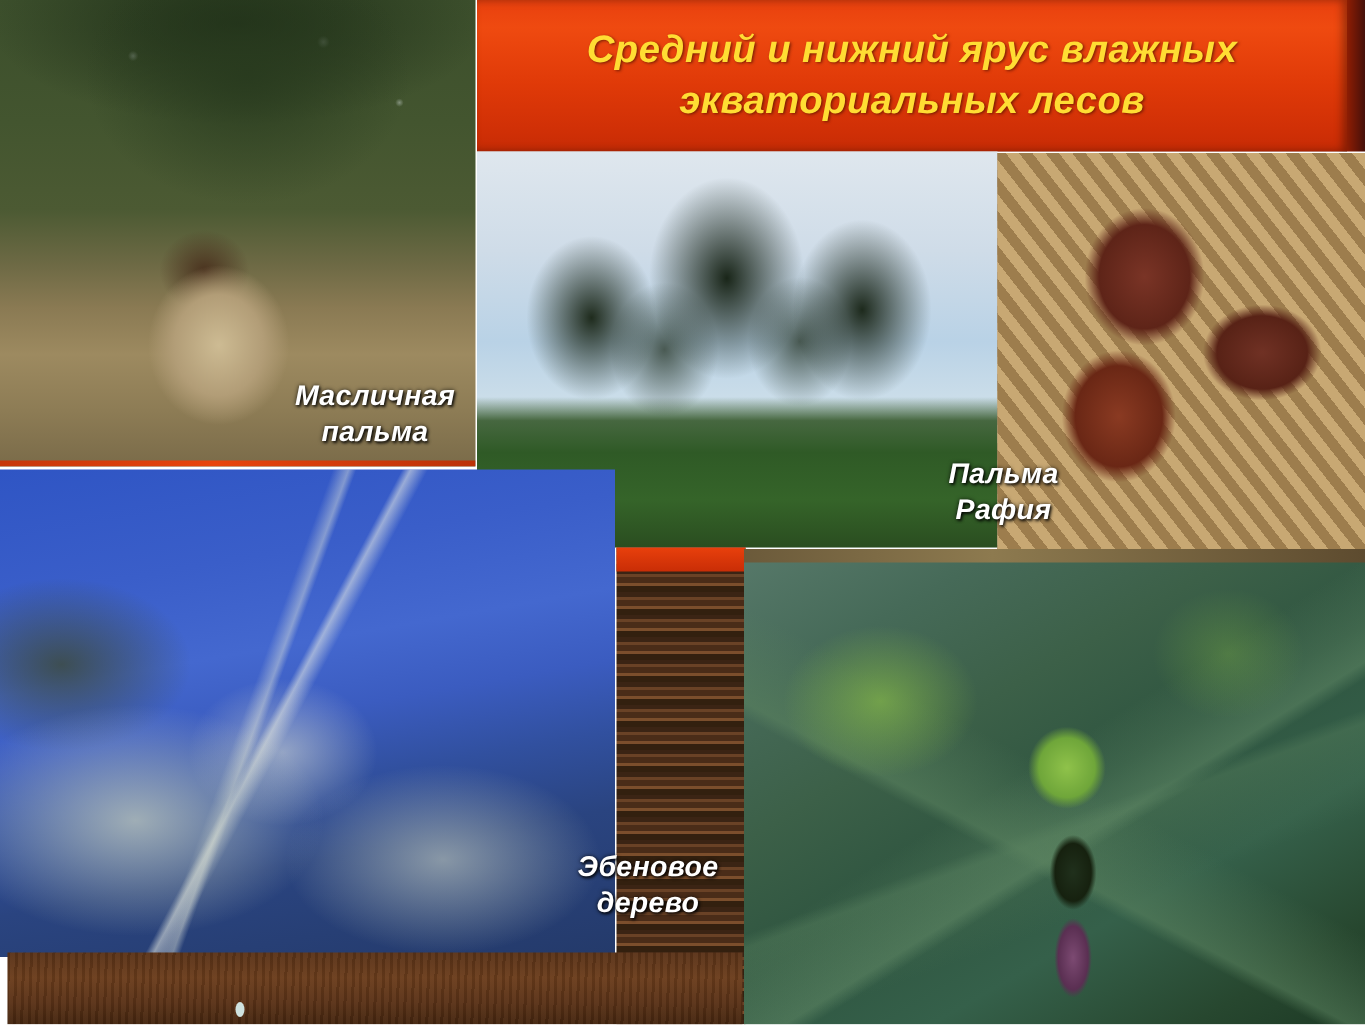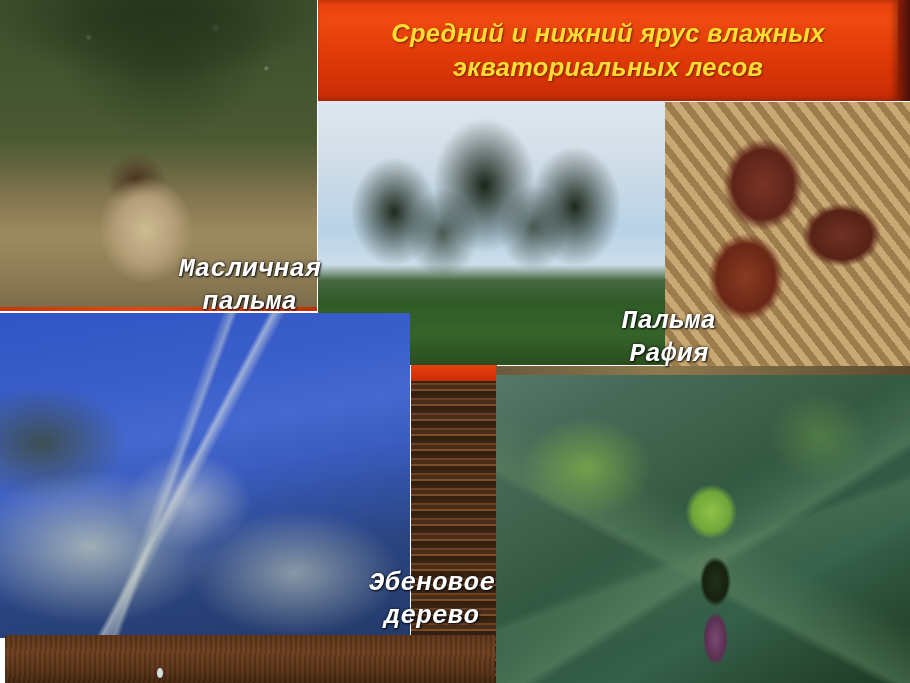--- a/index.html
+++ b/index.html
@@ -23,28 +23,27 @@
     position: absolute;
     overflow: hidden;
   }
 
   
   .caption {
     position: absolute;
     color: #ffffff;
     font-weight: bold;
     font-style: italic;
-    font-size: 26px;
+    font-size: 19px;
     line-height: 1.28;
     text-align: center;
     text-shadow: 0 0 3px rgba(0,0,0,.75), 1px 1px 2px rgba(0,0,0,.8);
     white-space: pre-line;
     letter-spacing: .2px;
     pointer-events: none;
-    font-family: Liberation Mono, monospace;
   }
 
   
   #title-bar {
     position: absolute;
     left: 318px;
     top: 0;
     width: 580px;
     height: 101px;
     background:

